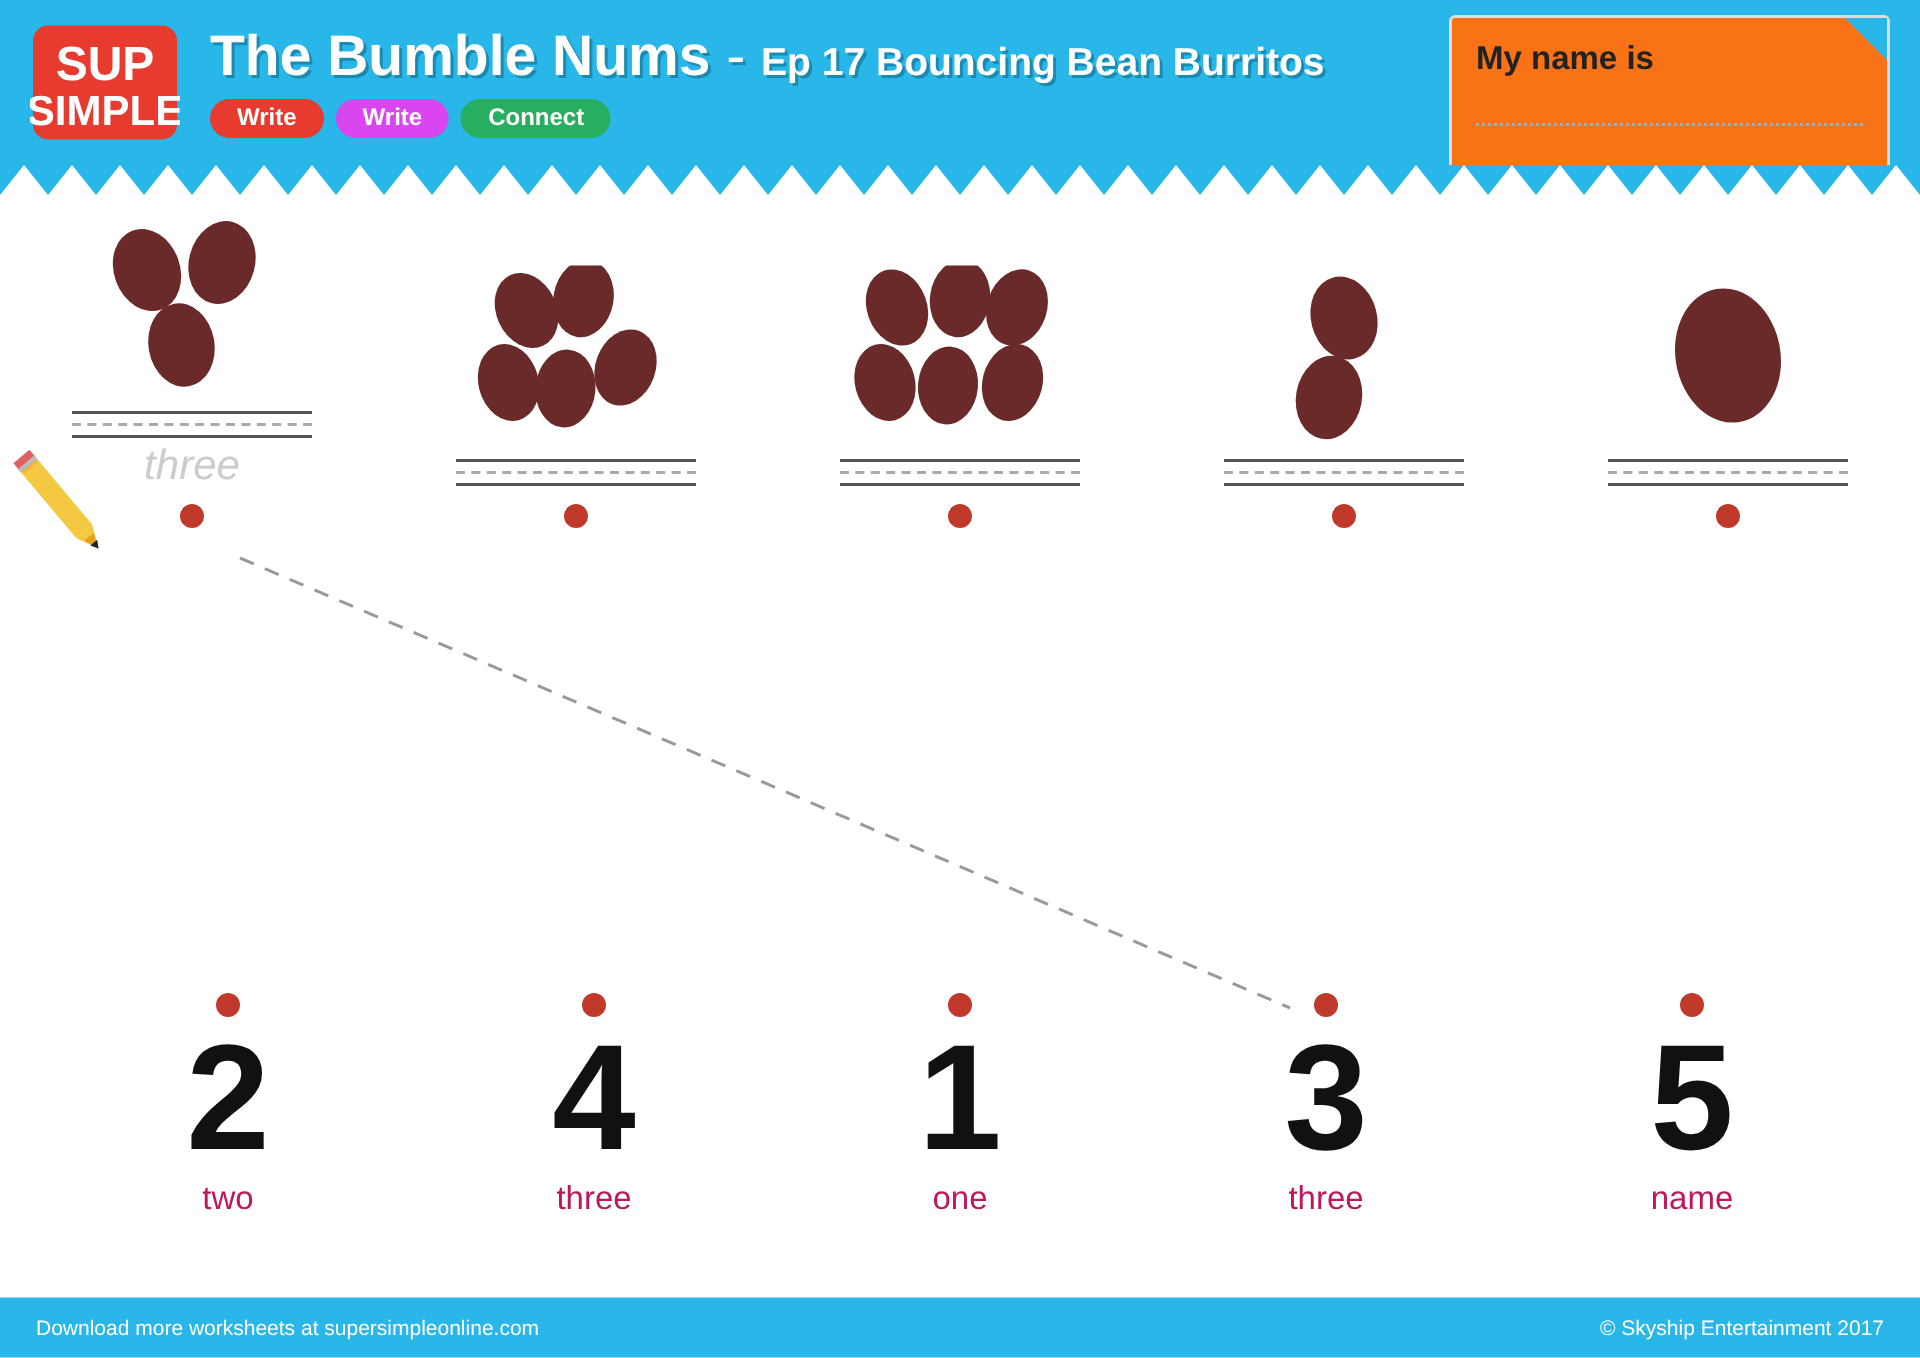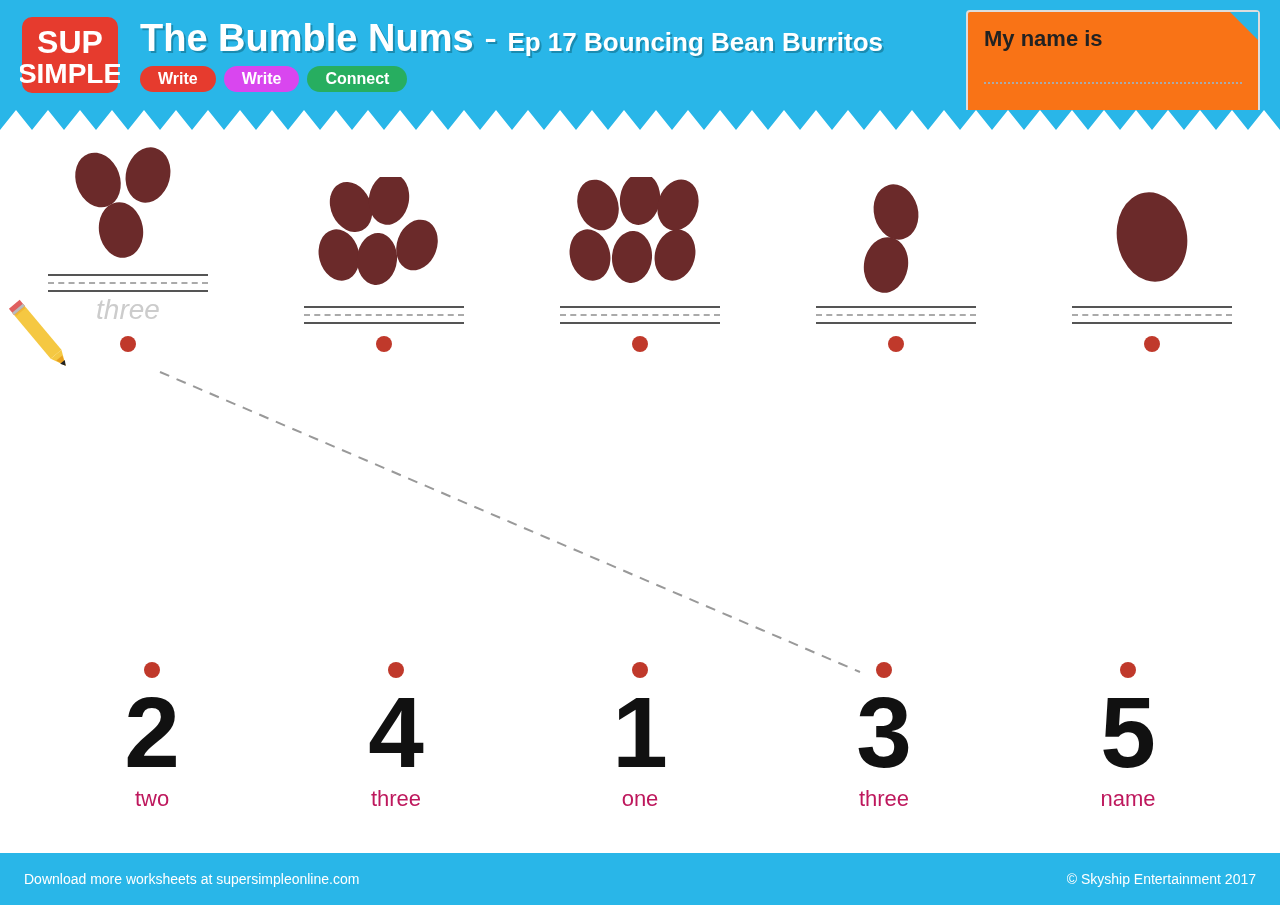--- a/index.html
+++ b/index.html
@@ -220,21 +220,21 @@
       top: 160px;
       left: 25px;
       transform: rotate(-40deg);
       width: 30px;
       height: 90px;
     }
 
     
     .footer {
       background: #29b6e8;
-      height: 52px;
+      height: 40px;
       display: flex;
       align-items: center;
       justify-content: space-between;
       padding: 0 24px;
       position: absolute;
       bottom: 0;
       left: 0;
       right: 0;
     }
     .footer-text {

